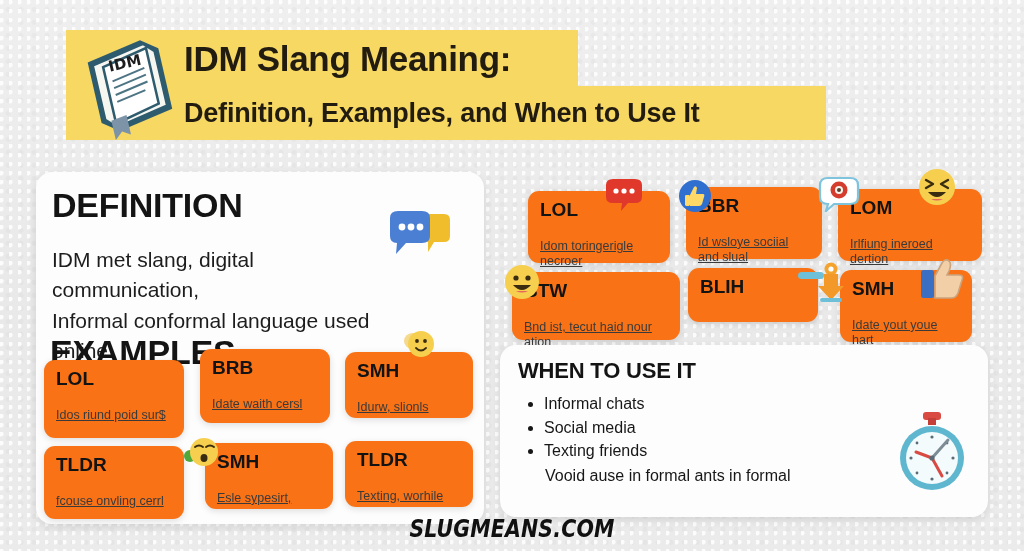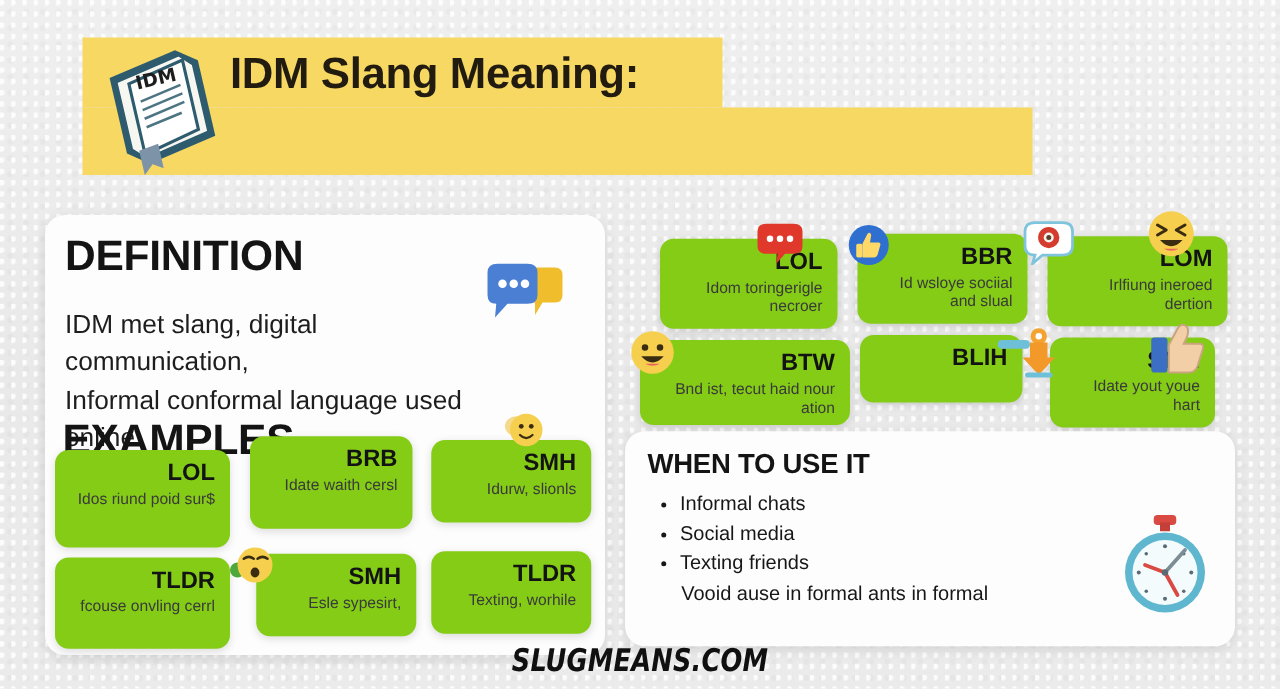--- a/index.html
+++ b/index.html
@@ -54,26 +54,26 @@
   .ex-head{left:50px;top:322px;margin-top:11px;}
   .when-head{left:518px;top:358px;font-size:22px;}
 
   .def-body{
     position:absolute;left:52px;top:245px;width:350px;
     font-size:21px;line-height:1.45;color:#1d1d1d;
   }
 
   
   .card{
-    position:absolute;background:#84cc16;border-radius:11px;
+    position:absolute;background:#f97316;border-radius:11px;
     box-shadow:0 2px 7px rgba(0,0,0,.13);
-    padding:9px 12px;box-sizing:border-box;text-align:right;
+    padding:9px 12px;box-sizing:border-box;
   }
   .card .term{font-size:19px;font-weight:bold;color:#131313;line-height:1.05;}
-  .card .desc{font-size:12.5px;color:#3a3a3a;line-height:1.22;margin-top:3px;}
+  .card .desc{font-size:12.5px;color:#3a3a3a;line-height:1.22;margin-top:19px;text-decoration:underline;}
 
   
   .c-l1{left:44px;top:360px;width:140px;height:78px;}
   .c-l2{left:200px;top:349px;width:130px;height:74px;}
   .c-l3{left:345px;top:352px;width:128px;height:66px;}
   .c-l4{left:44px;top:446px;width:140px;height:73px;}
   .c-l5{left:205px;top:443px;width:128px;height:66px;}
   .c-l6{left:345px;top:441px;width:128px;height:66px;}
 
   
@@ -135,20 +135,21 @@
         <line x1="40" y1="53" x2="74" y2="47"></line>
         <line x1="40" y1="60" x2="74" y2="54"></line>
         <line x1="40" y1="67" x2="70" y2="62"></line>
       </g>
       <text x="56" y="36" text-anchor="middle" font-family="DejaVu Sans, sans-serif" font-size="15" font-weight="bold" fill="#1d1d1d">IDM</text>
       <path d="M30 84 L30 104 L38 97 L46 102 L46 82 Z" fill="#7d93a8"></path>
     </g>
   </svg>
 
   <div class="title-1">IDM Slang Meaning:</div>
+  <div class="title-2">Definition, Examples, and When to Use It</div>
 </div>
 
 <div class="panel panel-left"></div>
 
 <div class="sect-head def-head">DEFINITION</div>
 <div class="def-body">
   <div>IDM met slang, digital communication,</div>
   <div>Informal conformal language used online</div>
 </div>
 

